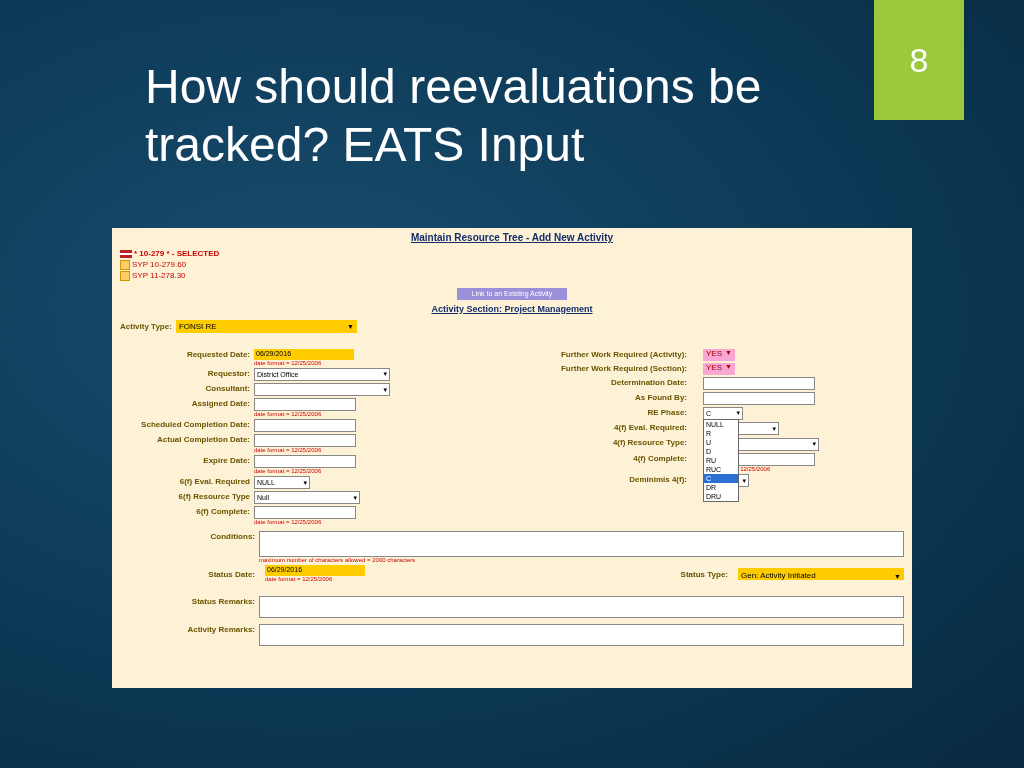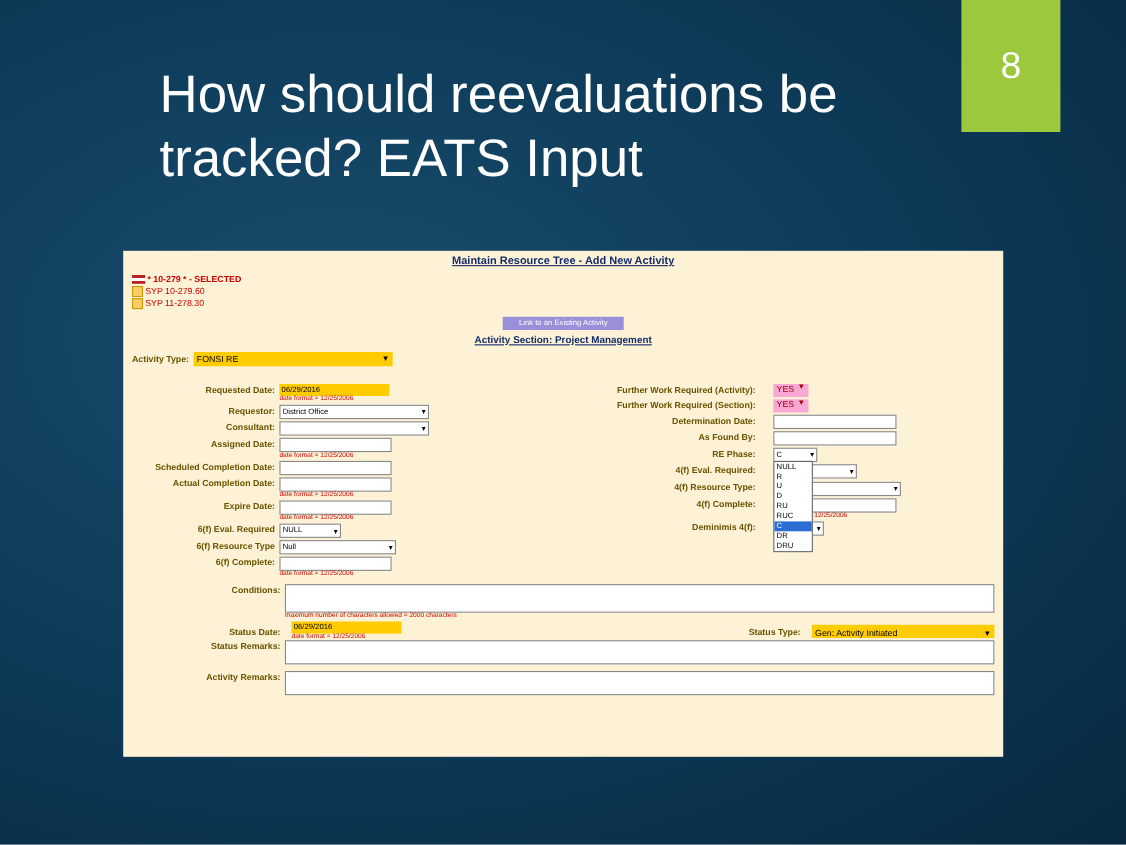--- a/index.html
+++ b/index.html
@@ -27,21 +27,21 @@
 .flab{width:130px;text-align:right;font-weight:bold;color:#6a5400;font-size:8px;padding-right:4px;padding-top:1px}
 .flab2{width:165px;text-align:right;font-weight:bold;color:#6a5400;font-size:8px;padding-right:16px;padding-top:1px}
 .fval{flex:1;position:relative}
 .inp{background:#fff;border:1px solid #888;height:11px;display:inline-block;vertical-align:top}
 .inp-y{background:#ffcc00;height:11px;display:inline-block;vertical-align:top}
 .tiny{color:#c00;font-size:6px;line-height:1}
 .sel{background:#fff;border:1px solid #888;height:11px;display:inline-flex;align-items:center;padding:0 2px;font-size:7px;justify-content:space-between}
 .dropdown{position:absolute;top:12px;left:0;background:#fff;border:1px solid #666;font-size:7px;width:34px;z-index:10}
 .dropdown div{padding:0 2px;line-height:1.3}
 .dropdown .hl{background:#2b6fd4;color:#fff}
-.widerow{padding:0 8px;display:flex;margin-top:0}
+.widerow{padding:0 8px;display:flex;margin-top:14px}
 .ta{background:#fff;border:1px solid #888;flex:1;height:24px}
 .ta-sm{height:20px}
 .statusrow{padding:0 8px;display:flex;align-items:center;margin-top:2px;gap:6px}
 </style>
 </head>
 <body>
 
 <div class="slide">
   <div class="page-badge">8</div>
   <div class="title">How should reevaluations be tracked?  EATS Input</div>

